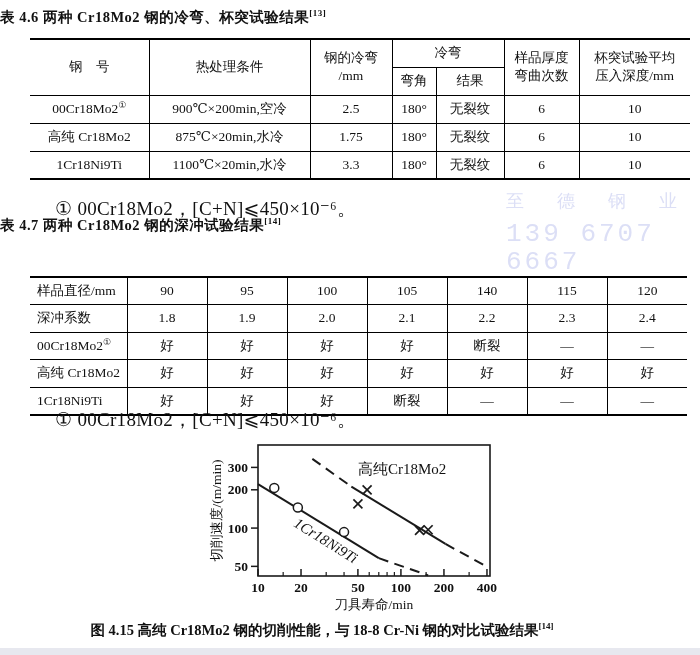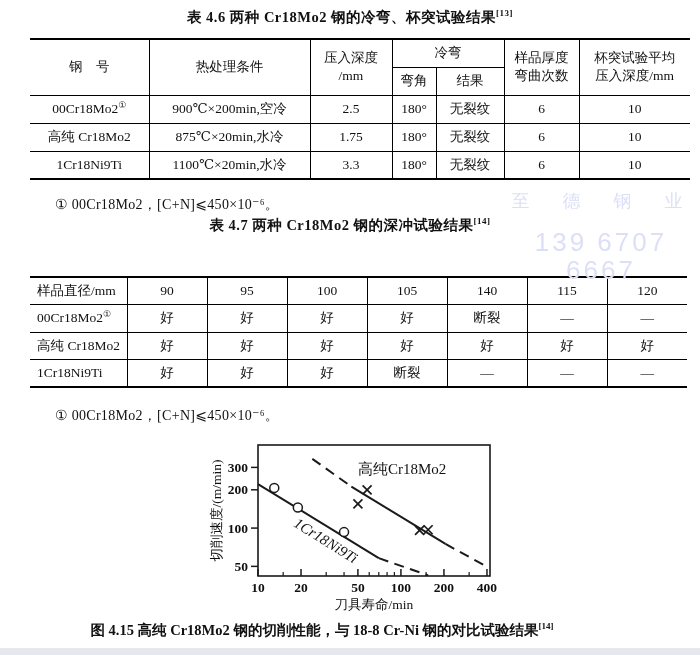--- a/index.html
+++ b/index.html
@@ -3,52 +3,52 @@
 <meta charset="utf-8">
 <style>
   html,body{margin:0;padding:0;}
   body{
     width:700px;height:655px;position:relative;background:#ffffff;
     font-family:"Liberation Serif","DejaVu Serif",serif;color:#111;
     overflow:hidden;
   }
   .abs{position:absolute;}
   .center-title{
-    left:0;width:700px;text-align:center;font-weight:bold;font-size:14.5px;
+    left:0;width:700px;font-weight:bold;font-size:14.5px;
     letter-spacing:.5px;
   }
   sup{font-size:9px;line-height:0;}
   
   table.doc-table{
     border-collapse:collapse;table-layout:fixed;
     border-top:2.5px solid #000;border-bottom:2.5px solid #000;
     border-left:hidden;border-right:hidden;
     font-size:13.5px;
   }
   table.doc-table th,table.doc-table td{
     border:1px solid #000;text-align:center;vertical-align:middle;
     padding:0 2px;font-weight:normal;overflow:hidden;white-space:nowrap;
   }
   table.t46 thead tr{height:28px;}
   table.t46 tbody tr{height:28px;}
   table.t47 tr{height:27.5px;}
   table.t47 td.row-label{text-align:left;padding-left:7px;}
   .hdr2{line-height:1.35;}
-  .footnote{font-size:14px;letter-spacing:.3px;}
+  .footnote{font-size:19px;letter-spacing:.3px;}
   .caption{
     left:0;width:644px;text-align:center;font-weight:bold;font-size:14.5px;
   }
   
   .watermark{
-    right:4px;top:192px;width:190px;text-align:center;
+    right:4px;top:192px;width:190px;text-align:left;
     font-family:"Liberation Sans","DejaVu Sans",sans-serif;
     color:#dcdff6;user-select:none;line-height:1.1;
   }
   .watermark .wm1{font-size:18px;letter-spacing:14px;margin-right:-6px;}
-  .watermark .wm2{font-size:26px;letter-spacing:3px;margin-top:16px;}
+  .watermark .wm2{font-size:26px;letter-spacing:3px;margin-top:8px;font-family:Liberation Mono, monospace;}
   .bottom-strip{
     left:0;top:648px;width:700px;height:7px;background:#e7e8ef;
   }
   svg text{font-family:"Liberation Serif","DejaVu Serif",serif;fill:#111;}
 </style>
 </head>
 <body>
 
 <div class="abs center-title" style="top:8px;"><span>表 4.6  两种 Cr18Mo2 钢的冷弯、杯突试验结果</span><sup>[13]</sup></div>
 
@@ -60,21 +60,21 @@
     <col style="width:44px">
       <col style="width:68px">
       <col style="width:75px">
       <col style="width:111px">
   </colgroup>
   <thead>
     <tr>
       <th rowspan="2">钢　号</th>
       <th rowspan="2">热处理条件</th>
       <th rowspan="2" class="hdr2">
-          <div>压入深度</div>
+          <div>钢的冷弯</div>
           <div>/mm</div>
         </th>
       <th colspan="2">冷弯</th>
       <th rowspan="2" class="hdr2">
           <div>样品厚度</div>
           <div>弯曲次数</div>
         </th>
       <th rowspan="2" class="hdr2">
           <div>杯突试验平均</div>
           <div>压入深度/mm</div>
@@ -134,20 +134,30 @@
   <tbody>
     <tr>
       <td class="row-label">样品直径/mm</td>
       <td>90</td>
       <td>95</td>
       <td>100</td>
       <td>105</td>
       <td>140</td>
       <td>115</td>
       <td>120</td>
+    </tr>
+    <tr>
+      <td class="row-label">深冲系数</td>
+      <td>1.8</td>
+      <td>1.9</td>
+      <td>2.0</td>
+      <td>2.1</td>
+      <td>2.2</td>
+      <td>2.3</td>
+      <td>2.4</td>
     </tr>
     <tr>
       <td class="row-label"><span>00Cr18Mo2</span><sup>①</sup></td>
       <td>好</td>
       <td>好</td>
       <td>好</td>
       <td>好</td>
       <td>断裂</td>
       <td>—</td>
       <td>—</td>

